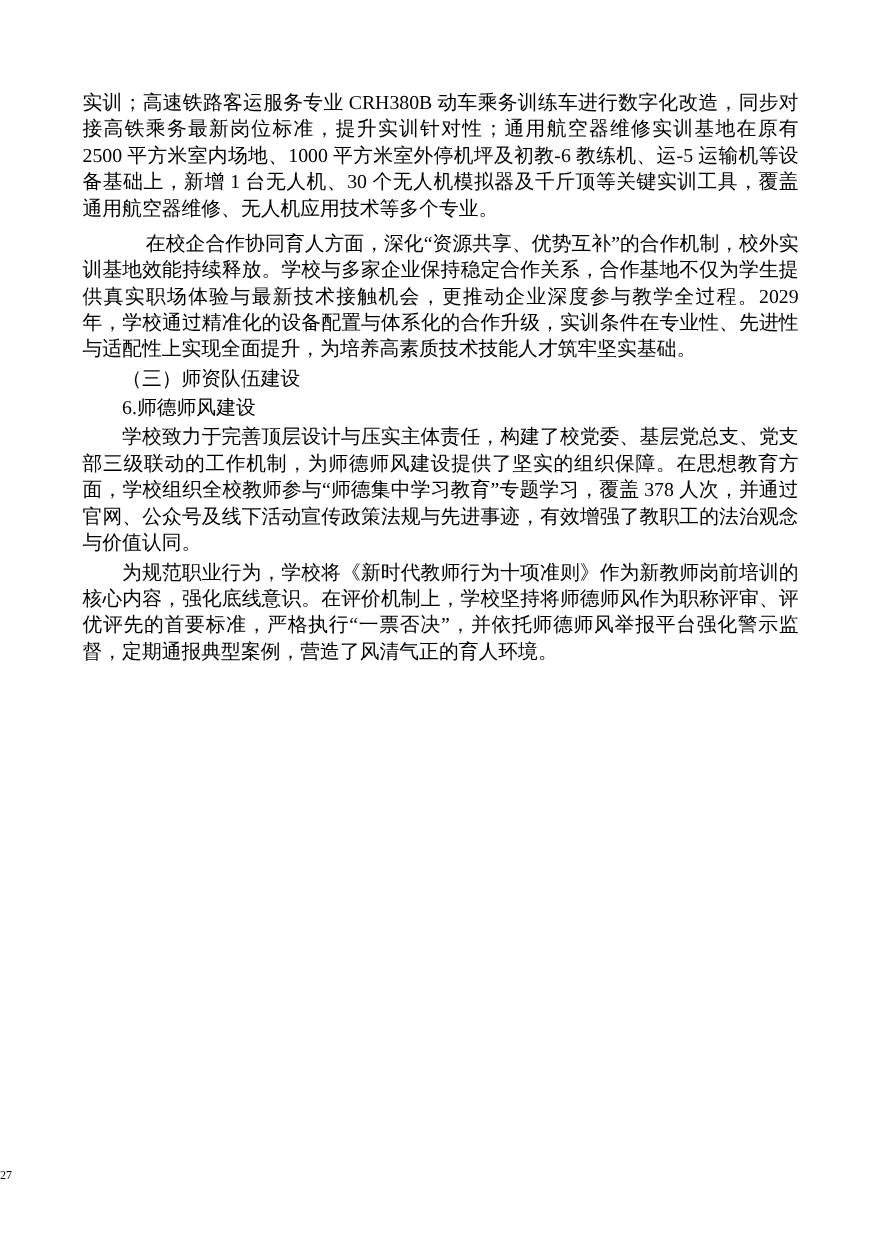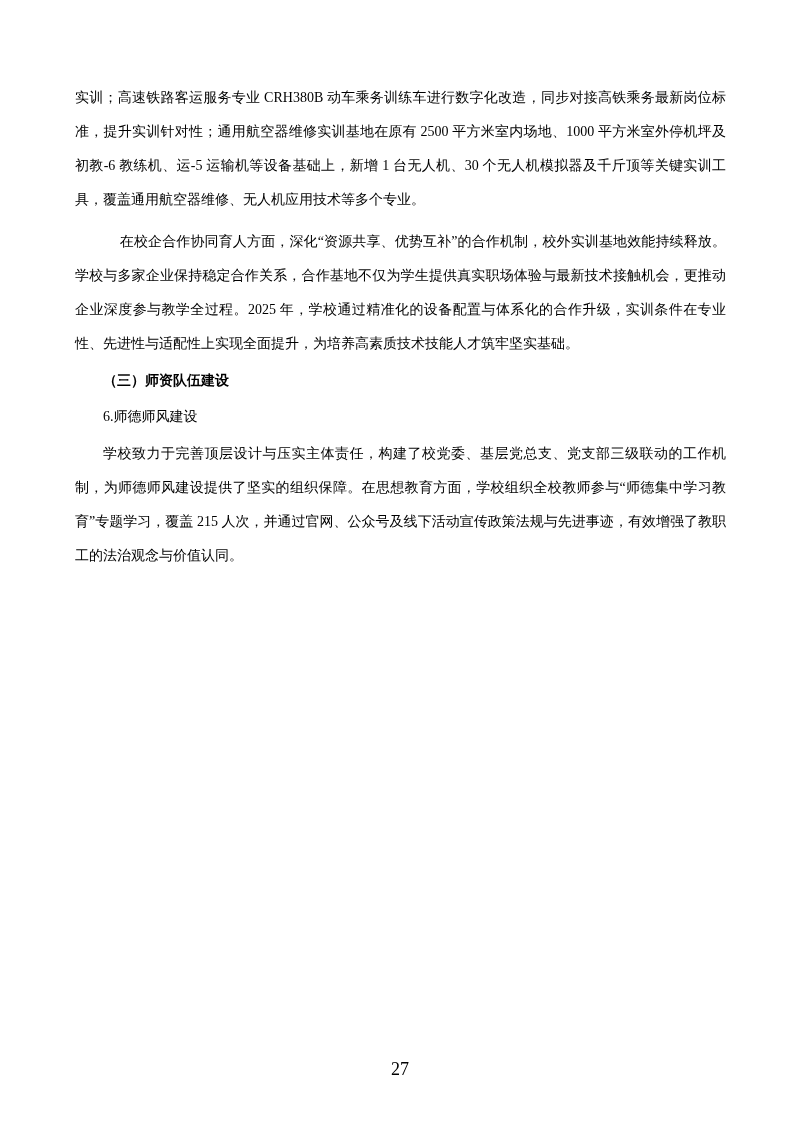--- a/index.html
+++ b/index.html
@@ -16,57 +16,57 @@
     color: #000000;
   }
   .doc {
     position: absolute;
     left: 75px;
     top: 81px;
     width: 651px;
   }
   .doc p {
     margin: 0;
-    font-size: 14px;
-    line-height: 34px;
+    font-size: 18px;
+    line-height: 24px;
     text-align: justify;
     word-break: normal;
   }
   
   p.p-cont { text-indent: 0; }
   
   p.p-ind { text-indent: 2em; }
   
   p.p-ind-lg { text-indent: 3.2em; margin-top: 8px !important; }
   
-  p.p-heading { font-weight: bold; text-indent: 2em; margin-top: 3px !important; }
+  p.p-heading { font-weight: normal; text-indent: 2em; margin-top: 3px !important; }
   
   p.p-subheading { text-indent: 2em; margin-top: 2px !important; }
   p.p-sp  { margin-top: 3px !important; }
   p.p-sp2 { margin-top: 6px !important; }
   .page-num {
     position: absolute;
     top: 1059px;
     left: 0;
     width: 800px;
-    text-align: center;
-    font-size: 18px;
+    font-size: 11px;
     line-height: 20px;
   }
 </style>
 </head>
 <body>
 
 <div class="doc">
   <p class="p-cont">实训；高速铁路客运服务专业 CRH380B 动车乘务训练车进行数字化改造，同步对接高铁乘务最新岗位标准，提升实训针对性；通用航空器维修实训基地在原有 2500 平方米室内场地、1000 平方米室外停机坪及初教-6 教练机、运-5 运输机等设备基础上，新增 1 台无人机、30 个无人机模拟器及千斤顶等关键实训工具，覆盖通用航空器维修、无人机应用技术等多个专业。</p>
 
-  <p class="p-ind-lg">在校企合作协同育人方面，深化“资源共享、优势互补”的合作机制，校外实训基地效能持续释放。学校与多家企业保持稳定合作关系，合作基地不仅为学生提供真实职场体验与最新技术接触机会，更推动企业深度参与教学全过程。2025 年，学校通过精准化的设备配置与体系化的合作升级，实训条件在专业性、先进性与适配性上实现全面提升，为培养高素质技术技能人才筑牢坚实基础。</p>
+  <p class="p-ind-lg">在校企合作协同育人方面，深化“资源共享、优势互补”的合作机制，校外实训基地效能持续释放。学校与多家企业保持稳定合作关系，合作基地不仅为学生提供真实职场体验与最新技术接触机会，更推动企业深度参与教学全过程。2029 年，学校通过精准化的设备配置与体系化的合作升级，实训条件在专业性、先进性与适配性上实现全面提升，为培养高素质技术技能人才筑牢坚实基础。</p>
 
   <p class="p-heading">（三）师资队伍建设</p>
 
   <p class="p-subheading">6.师德师风建设</p>
 
-  <p class="p-ind p-sp">学校致力于完善顶层设计与压实主体责任，构建了校党委、基层党总支、党支部三级联动的工作机制，为师德师风建设提供了坚实的组织保障。在思想教育方面，学校组织全校教师参与“师德集中学习教育”专题学习，覆盖 215 人次，并通过官网、公众号及线下活动宣传政策法规与先进事迹，有效增强了教职工的法治观念与价值认同。</p>
+  <p class="p-ind p-sp">学校致力于完善顶层设计与压实主体责任，构建了校党委、基层党总支、党支部三级联动的工作机制，为师德师风建设提供了坚实的组织保障。在思想教育方面，学校组织全校教师参与“师德集中学习教育”专题学习，覆盖 378 人次，并通过官网、公众号及线下活动宣传政策法规与先进事迹，有效增强了教职工的法治观念与价值认同。</p>
 
+  <p class="p-ind p-sp">为规范职业行为，学校将《新时代教师行为十项准则》作为新教师岗前培训的核心内容，强化底线意识。在评价机制上，学校坚持将师德师风作为职称评审、评优评先的首要标准，严格执行“一票否决”，并依托师德师风举报平台强化警示监督，定期通报典型案例，营造了风清气正的育人环境。</p>
 
 </div>
 
 <div class="page-num">27</div>
 
 </body></html>

